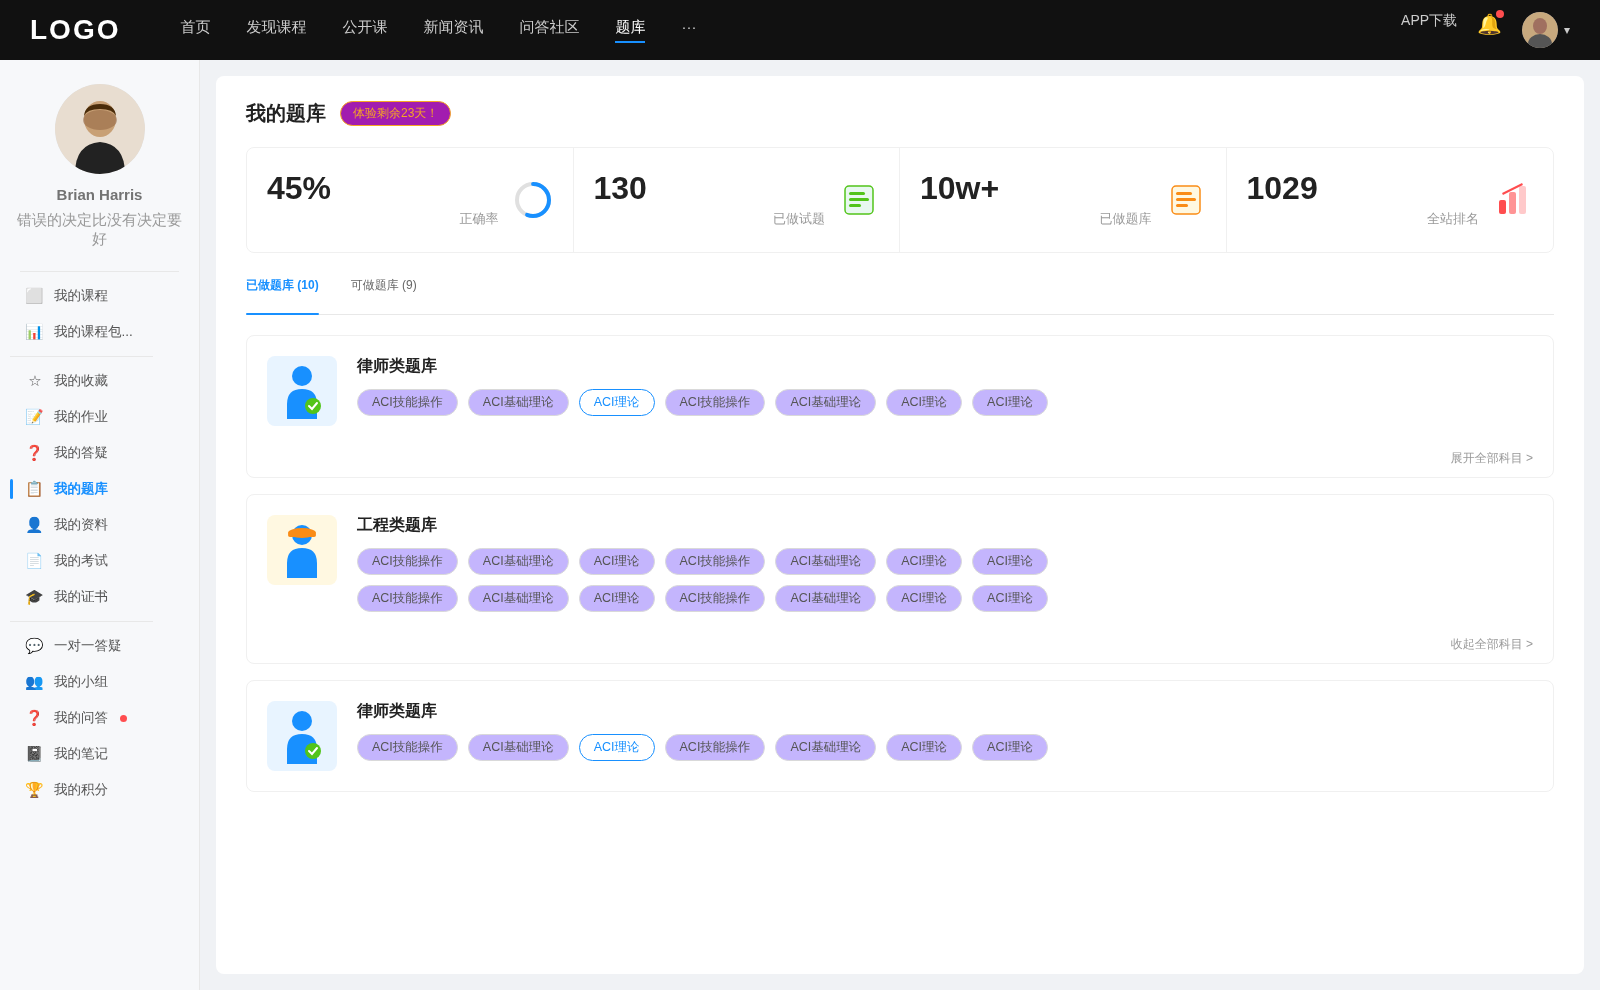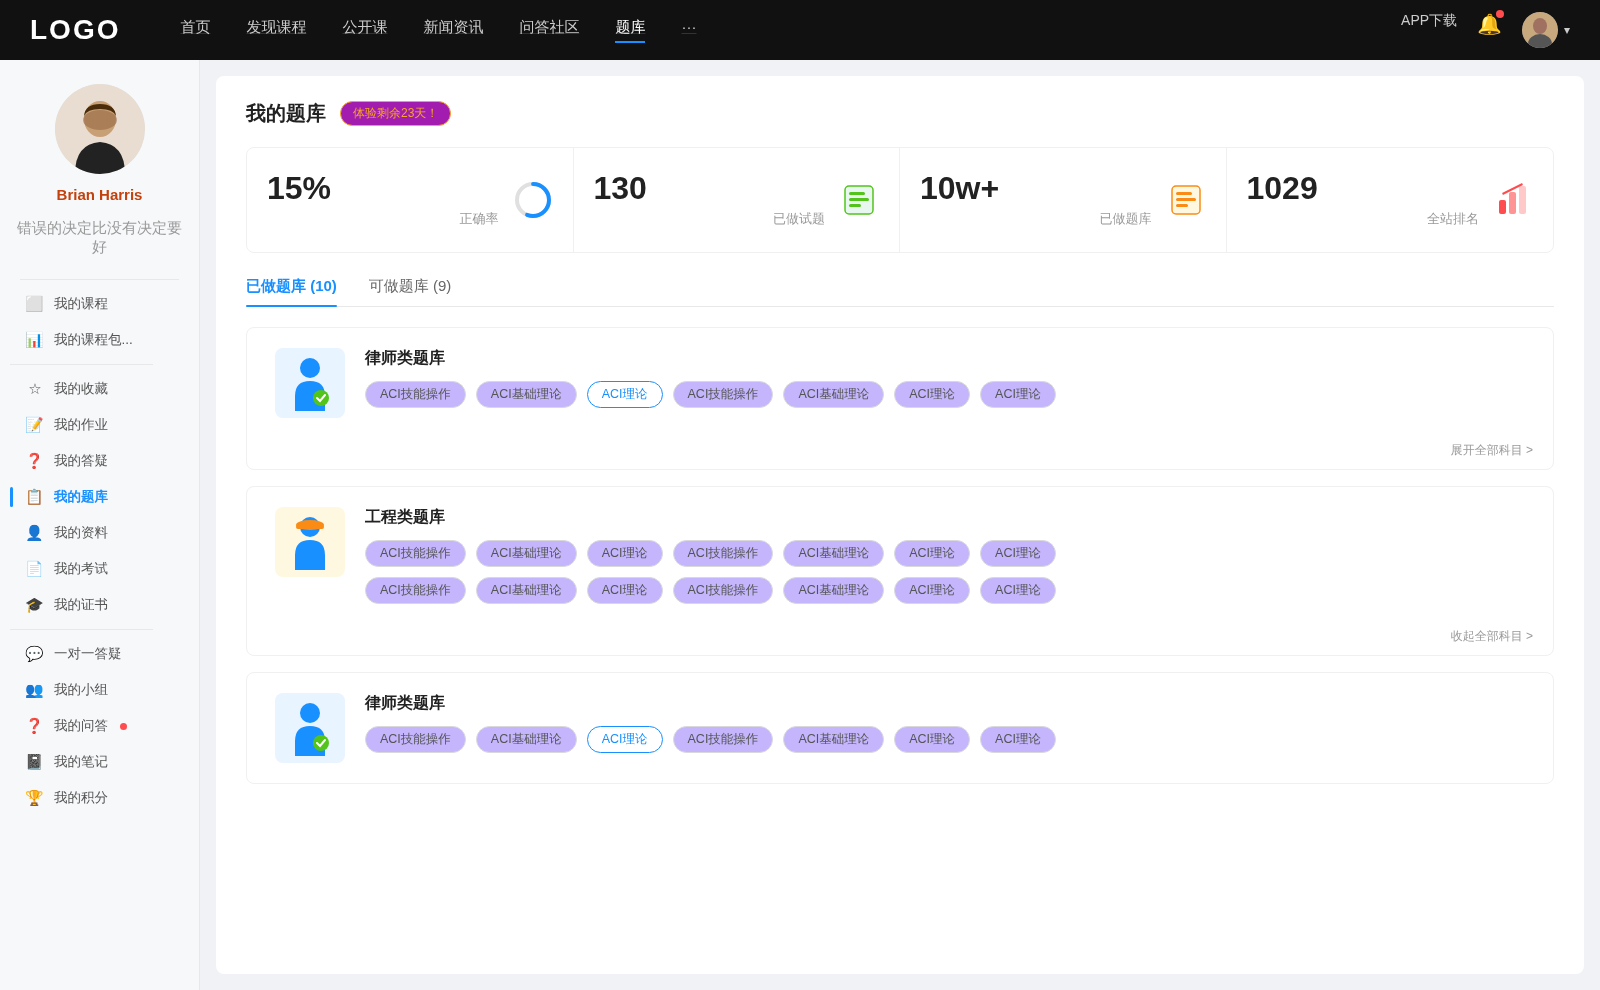--- a/index.html
+++ b/index.html
@@ -20,21 +20,20 @@
       color: white;
       font-size: 28px;
       font-weight: bold;
       letter-spacing: 2px;
       margin-right: 60px;
     }
     .nav-links {
       display: flex;
       gap: 36px;
       flex: 1;
-      text-decoration: underline;
     }
     .nav-link {
       color: #ccc;
       cursor: pointer;
       font-size: 15px;
       white-space: nowrap;
       padding-bottom: 4px;
     }
     .nav-link.active {
       color: white;
@@ -106,22 +105,22 @@
       width: 90px;
       height: 90px;
       border-radius: 50%;
       overflow: hidden;
       background: #e0e0e0;
       margin-bottom: 12px;
     }
     .sidebar-name {
       font-size: 15px;
       font-weight: 600;
-      color: #c2410c;
-      margin-bottom: 16px;
+      color: #737373;
+      margin-bottom: 8px;
     }
     .sidebar-motto {
       font-size: 15px;
       color: #999;
       margin-bottom: 16px;
       padding: 0 10px;
       text-align: center;
     }
     .sidebar-divider {
       width: 80%;
@@ -249,23 +248,23 @@
     }
 
     
     .tabs-row {
       display: flex;
       gap: 32px;
       border-bottom: 1px solid #e8e8e8;
       margin-bottom: 20px;
     }
     .tab-item {
-      font-size: 15px;
+      font-size: 12px;
       color: #666;
-      padding-bottom: 10px;
+      padding-bottom: 20px;
       cursor: pointer;
       position: relative;
     }
     .tab-item.active {
       color: #1890ff;
       font-weight: 600;
     }
     .tab-item.active::after {
       content: '';
       position: absolute;
@@ -276,21 +275,20 @@
       background: #1890ff;
       border-radius: 2px;
     }
 
     
     .bank-card {
       border: 1px solid #f0f0f0;
       border-radius: 8px;
       margin-bottom: 16px;
       overflow: hidden;
-      padding-left: 8px;
     }
     .bank-card-inner {
       display: flex;
       gap: 0;
       padding: 20px 20px;
       align-items: flex-start;
     }
     .bank-icon-wrap {
       width: 70px;
       height: 70px;
@@ -458,21 +456,21 @@
 
     <div class="page-title-row">
       <span class="page-title">我的题库</span>
       <span class="trial-badge">体验剩余23天！</span>
     </div>
 
     <div class="stats-row">
 
       <div class="stat-card">
         <div class="stat-info">
-          <div class="stat-value">15%</div>
+          <div class="stat-value">45%</div>
           <div class="stat-label">正确率</div>
         </div>
         <div class="stat-icon">
           <svg width="38" height="38" viewBox="0 0 38 38">
             <circle cx="19" cy="19" r="16" fill="none" stroke="#e0e0e0" stroke-width="4"></circle>
             <circle cx="19" cy="19" r="16" fill="none" stroke="#1890ff" stroke-width="4" stroke-dasharray="56 44" stroke-dashoffset="25" stroke-linecap="round"></circle>
           </svg>
         </div>
       </div>
 

